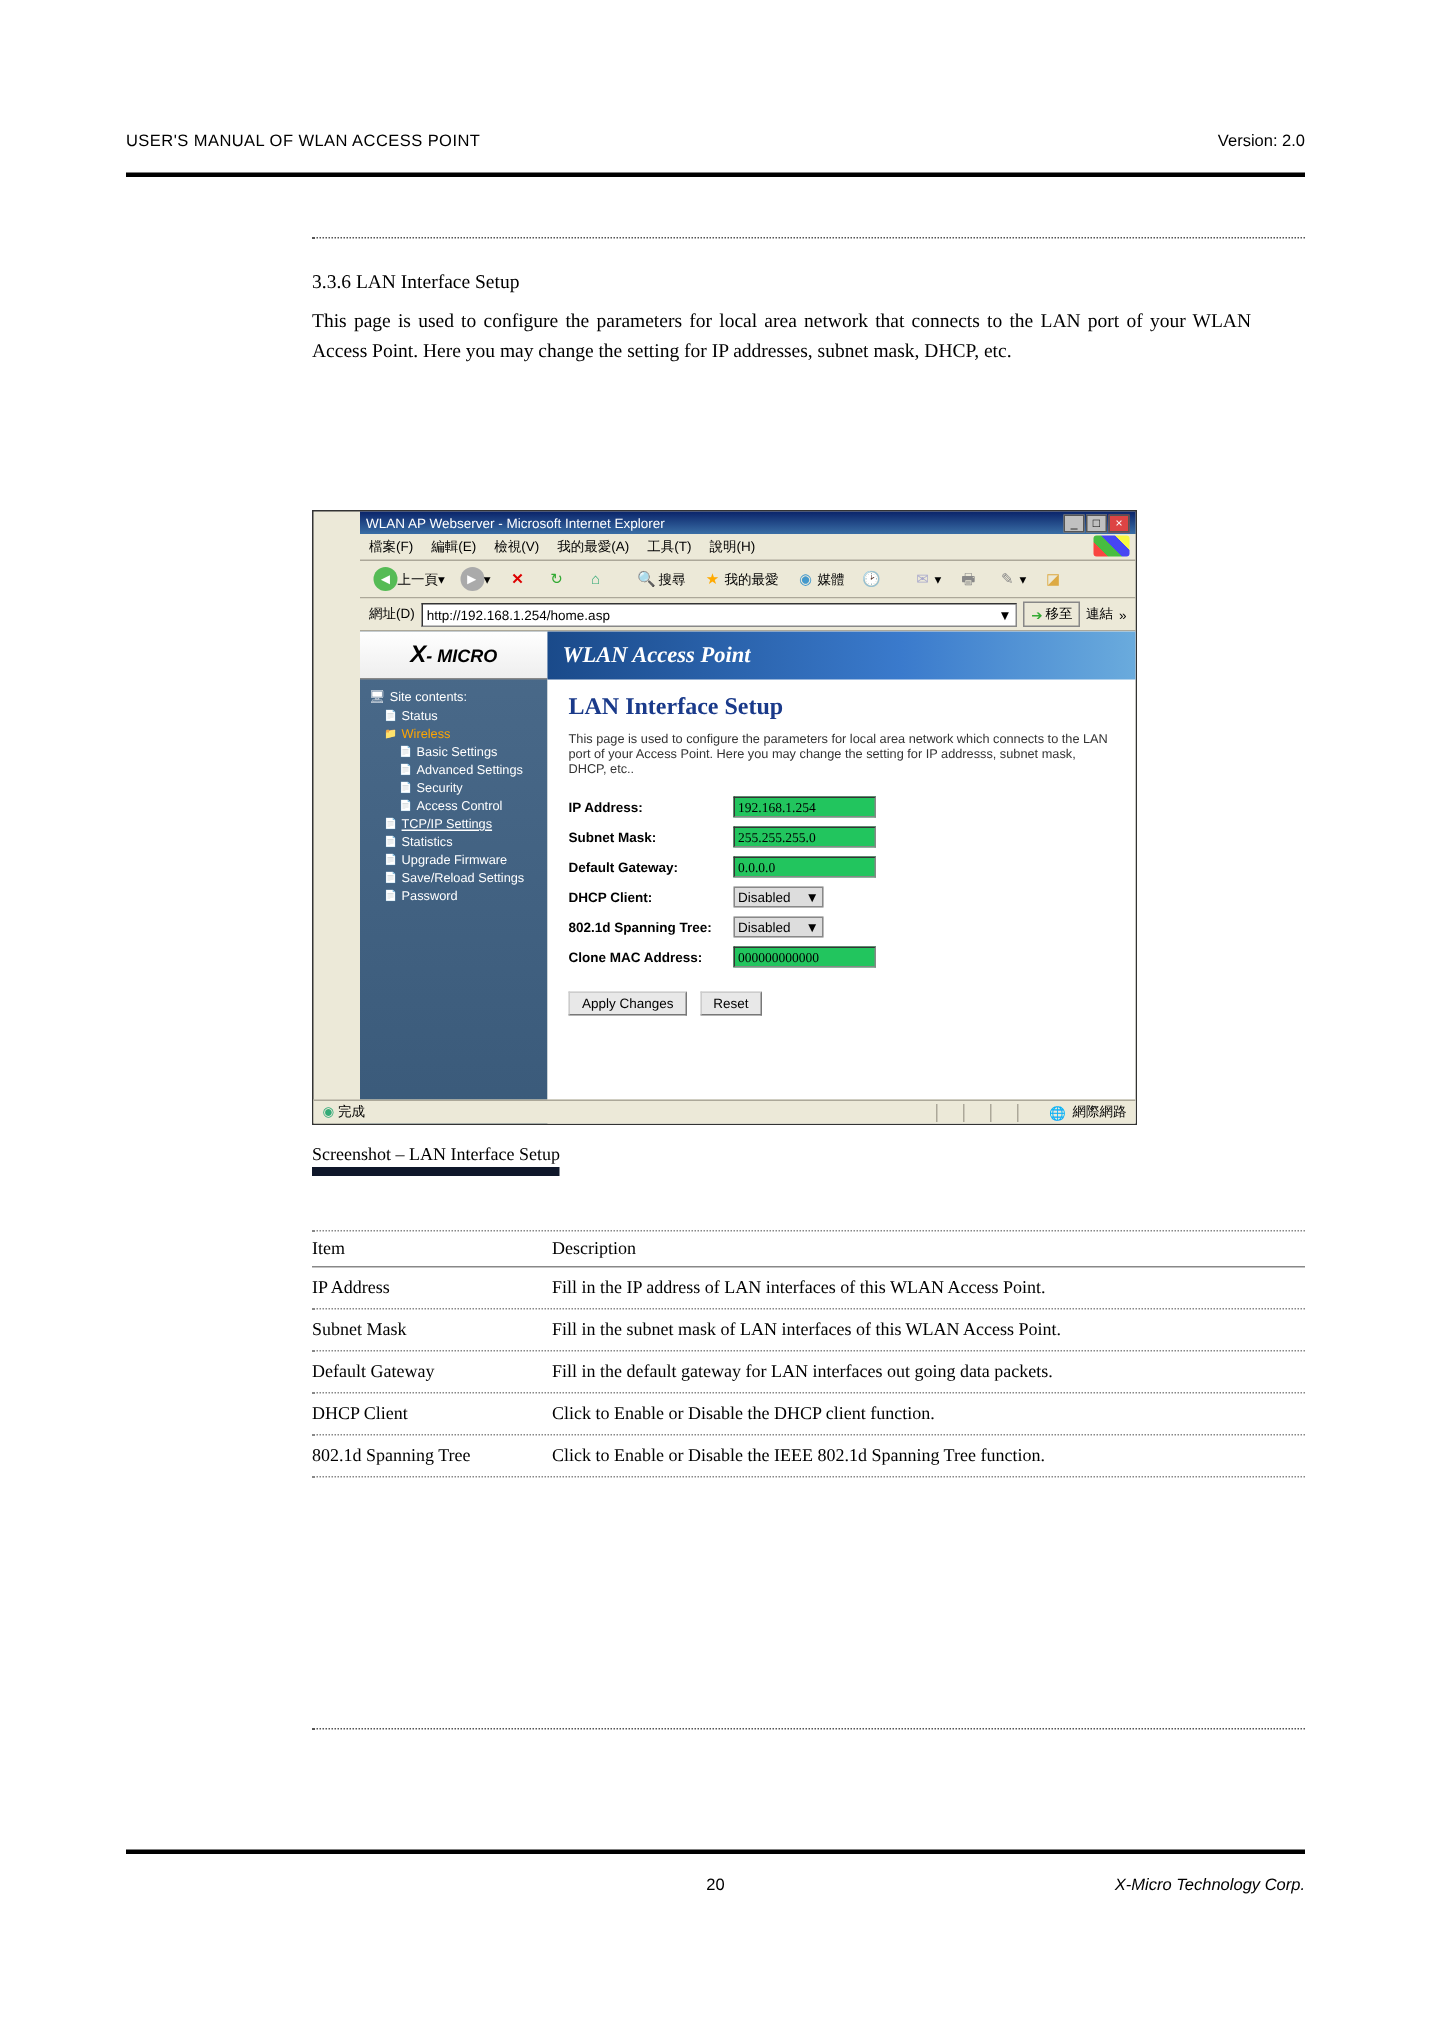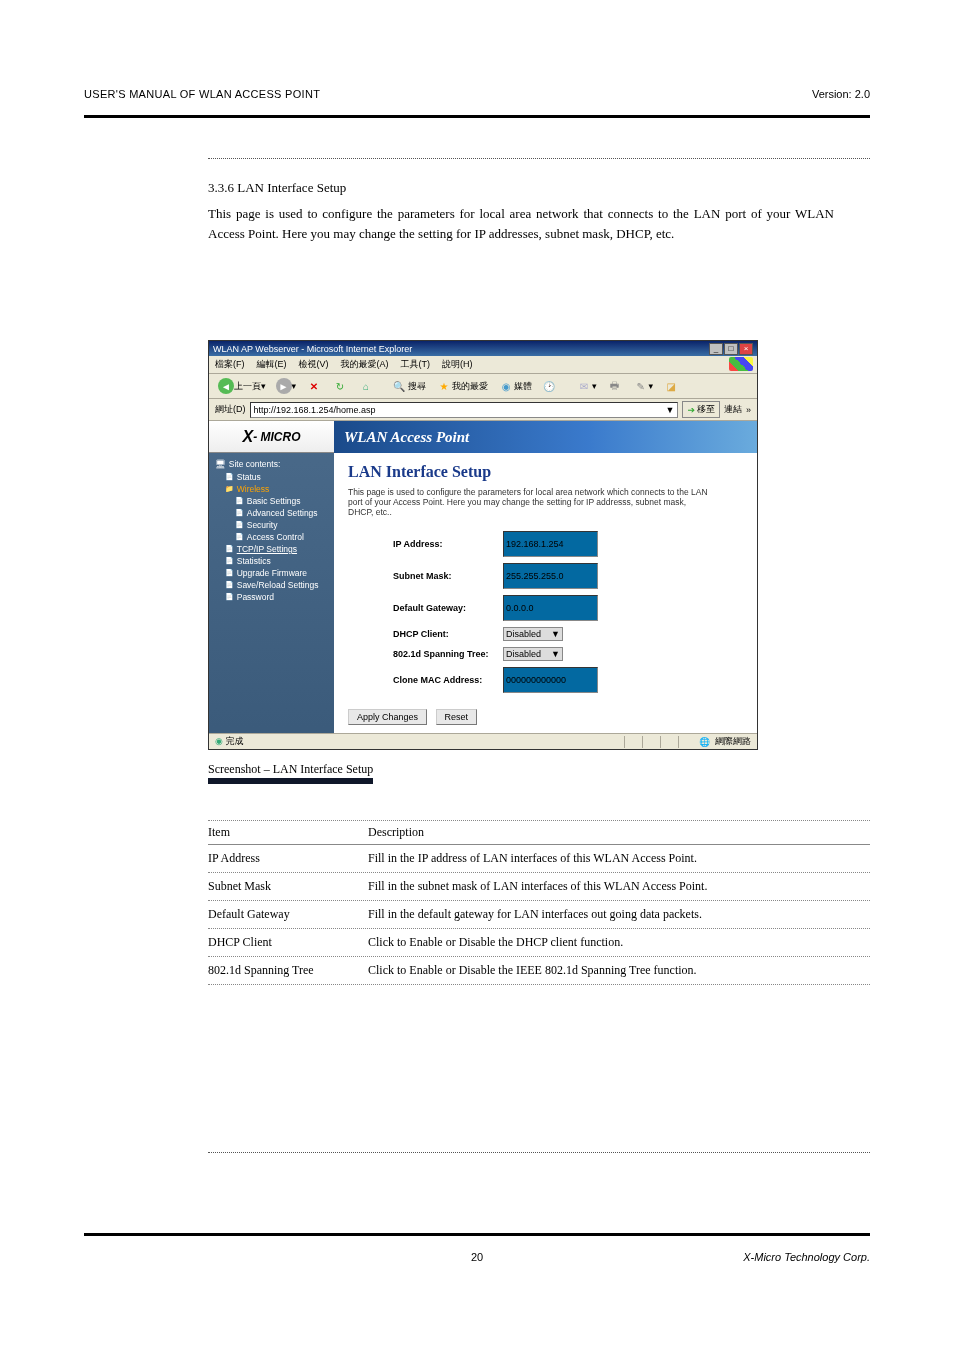--- a/index.html
+++ b/index.html
@@ -51,20 +51,21 @@
     }
     .screenshot {
       position: absolute;
       top: 340px;
       left: 208px;
       width: 550px;
       height: 410px;
       background: #ece9d8;
       border: 1px solid #333;
       font-family: "Segoe UI", Tahoma, Arial, sans-serif;
+      padding-left: 31px;
     }
     .titlebar {
       background: linear-gradient(#0a246a, #3a6ea5);
       color: #fff;
       font-size: 9px;
       padding: 2px 4px;
       display: flex;
       justify-content: space-between;
       align-items: center;
       height: 15px;
@@ -234,36 +235,36 @@
     .page-desc {
       font-size: 8.5px;
       color: #333;
       margin-bottom: 14px;
       max-width: 360px;
     }
     .form-row {
       display: flex;
       align-items: center;
       margin-bottom: 6px;
-      margin-left: 45px;
     }
     .form-label {
       width: 110px;
       font-size: 9px;
       font-weight: bold;
     }
     .form-input {
       border: 1px inset #888;
-      background: #0369a1;
+      background: #22c55e;
       padding: 1px 2px;
       font-size: 9px;
       width: 95px;
-      height: 26px;
-      display: flex;
-      align-items: center;
+      height: 14px;
+      display: flex;
+      align-items: center;
+      font-family: Liberation Serif, serif;
     }
     .form-select {
       border: 1px solid #888;
       background: #ddd;
       padding: 0 2px;
       font-size: 9px;
       width: 60px;
       height: 14px;
       display: flex;
       align-items: center;

